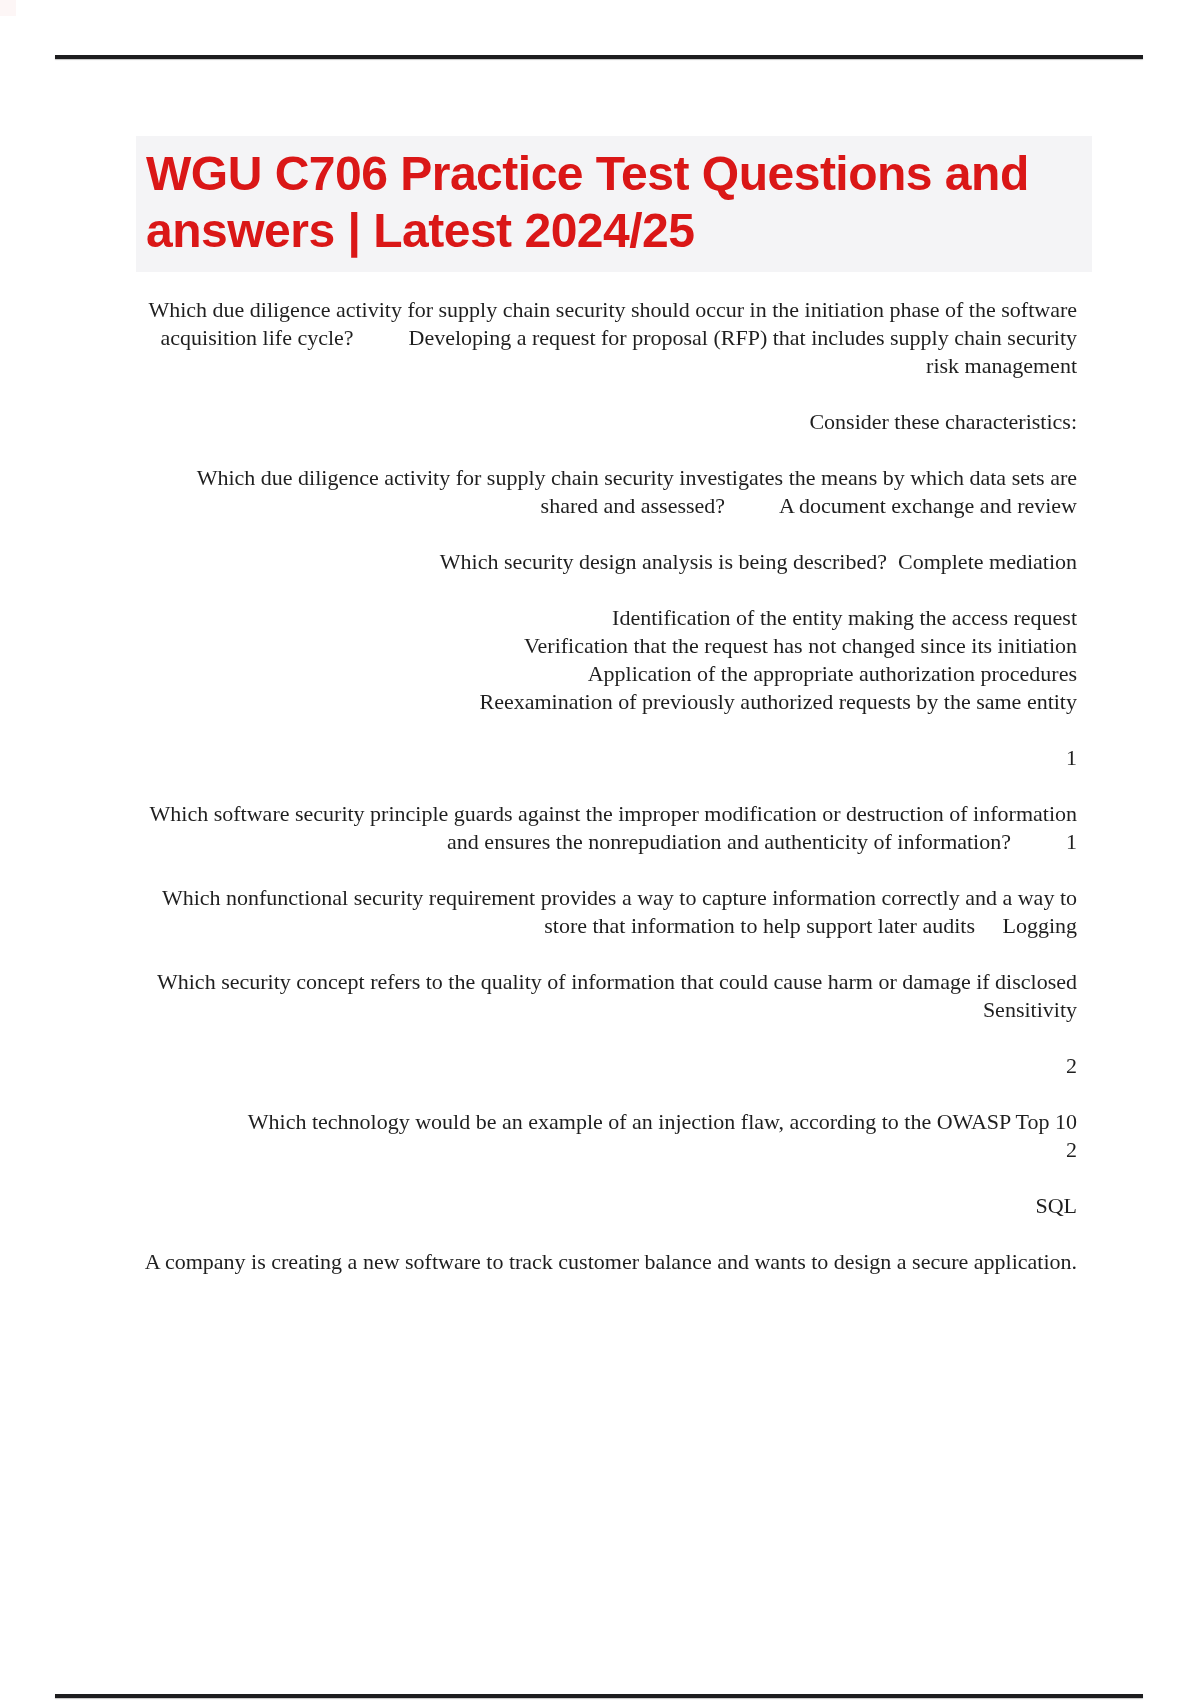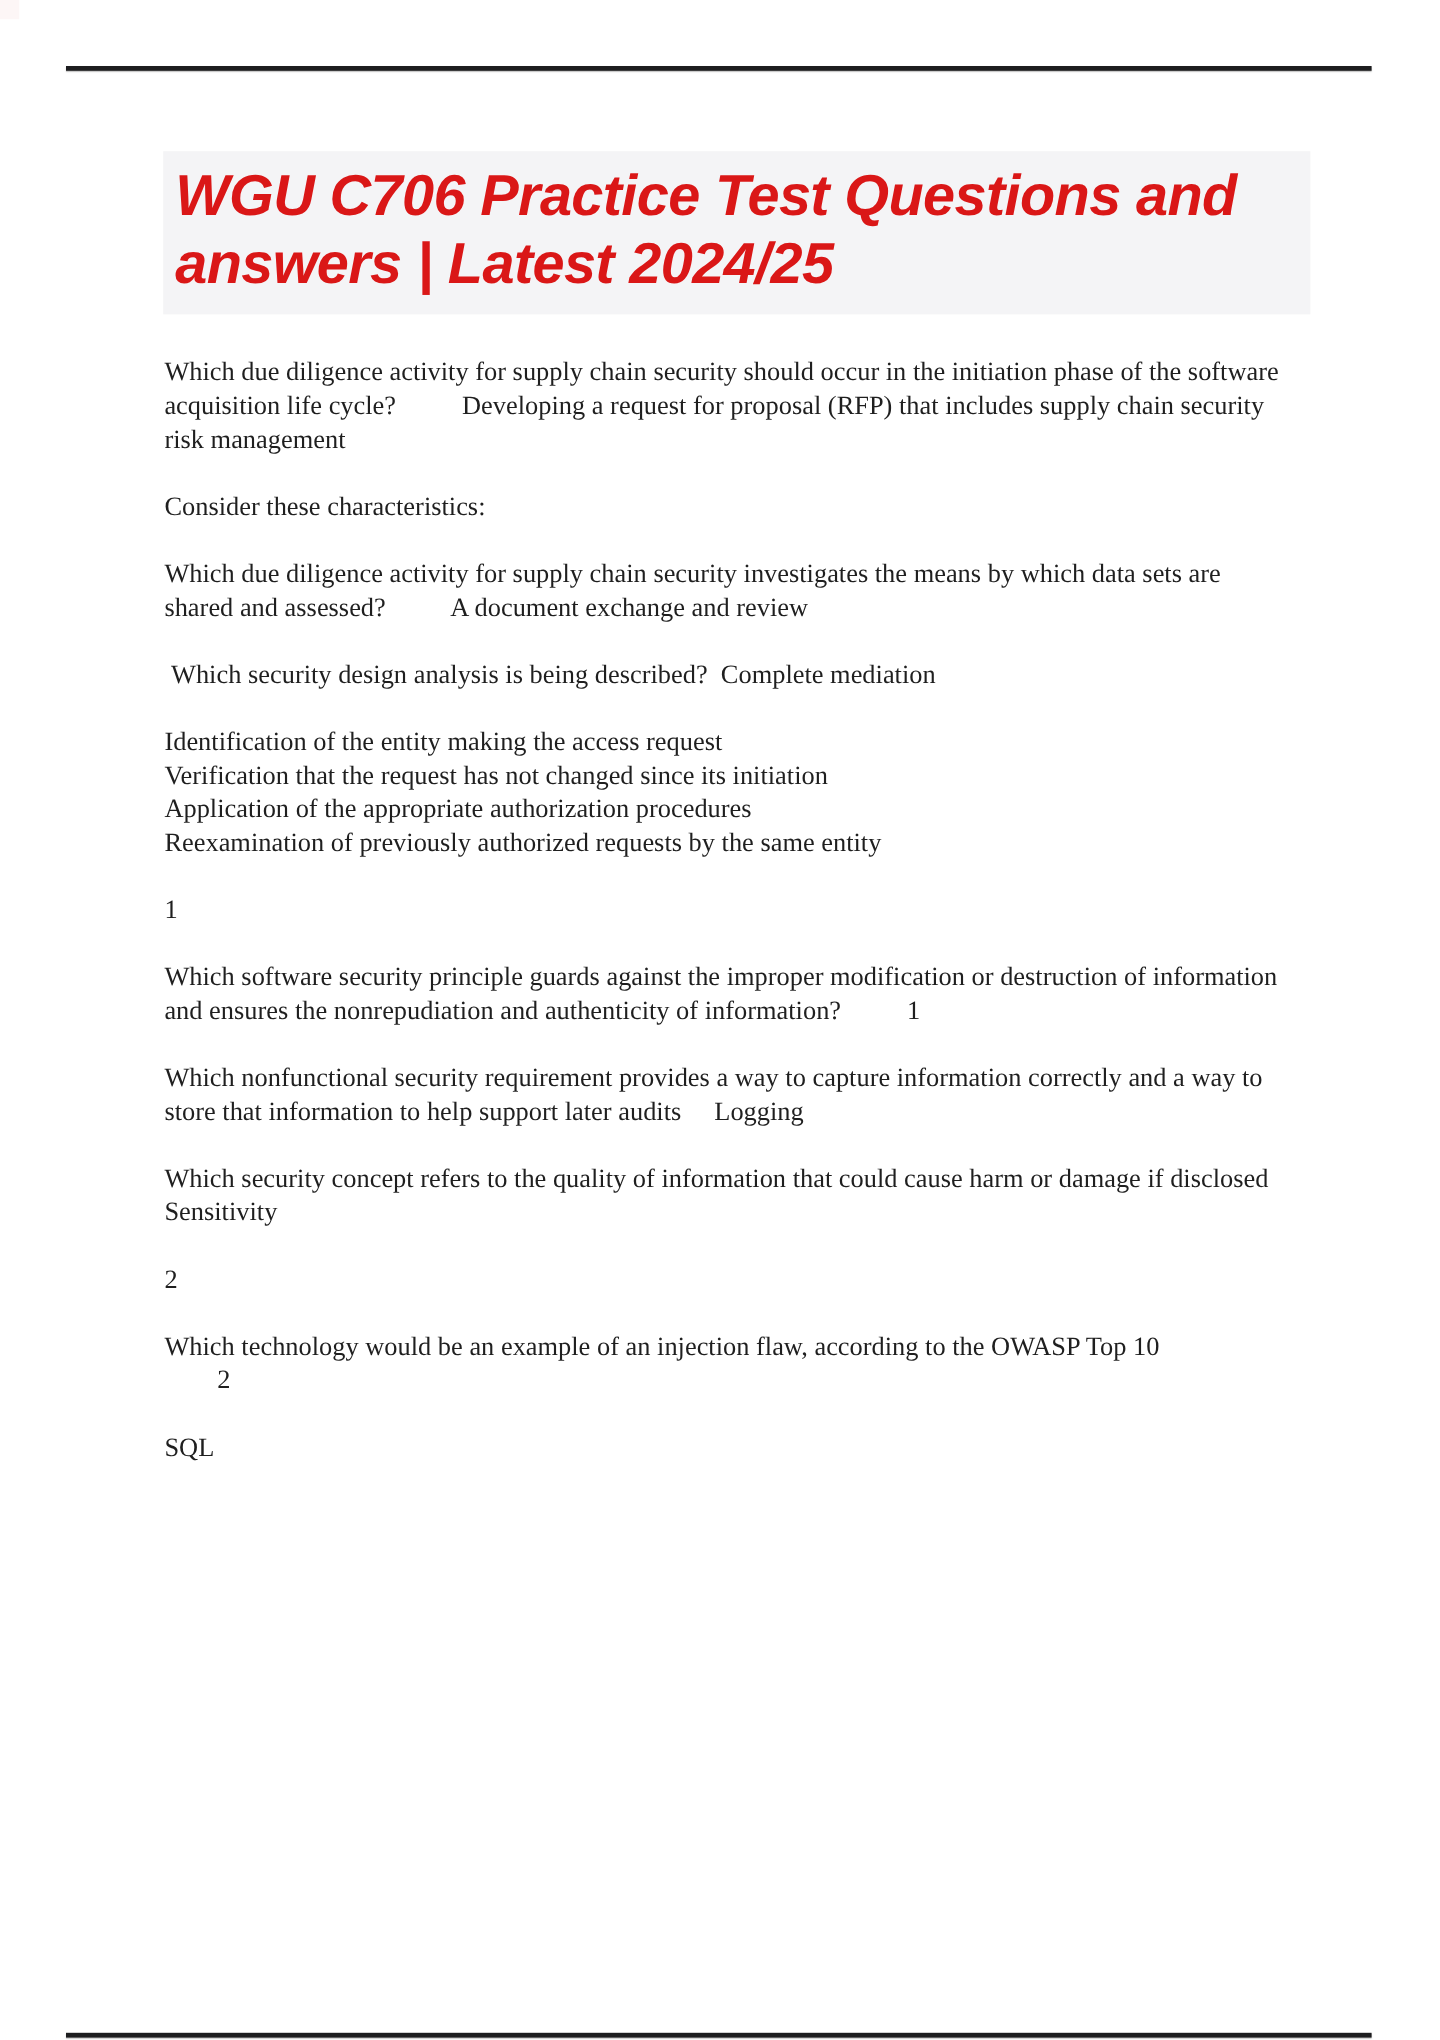--- a/index.html
+++ b/index.html
@@ -21,26 +21,25 @@
     left: 55px;
     width: 1088px;
     height: 4px;
     background: var(--rule-color, #1d1d1f);
   }
   .rule-top { top: 55px; box-shadow: 0 1px 1px rgba(120,120,120,0.45); }
   .rule-bottom { top: 1694px; box-shadow: 0 1px 1px rgba(120,120,120,0.45); }
   .title-block {
     position: absolute;
     left: 136px;
-    top: 126px;
+    top: 136px;
     width: 956px;
     box-sizing: border-box;
     padding: 9px 12px 13px 10px;
     background: var(--title-bg, #f4f4f6);
-    font-style: italic;
   }
   .title-block h1 {
     margin: 0;
     font-family: "Liberation Sans", sans-serif;
     font-weight: bold;
     font-size: 48px;
     line-height: 57px;
     letter-spacing: -0.5px;
     color: var(--accent-red, #da1717);
   }
@@ -49,20 +48,21 @@
     left: 137px;
     top: 296px;
     width: 940px;
     color: #1f1f1f;
     font-size: 22px;
     line-height: 28px;
   }
   .para {
     margin: 0 0 28px 0;
     white-space: pre-wrap;
+    text-align: right;
   }
 </style>
 </head>
 <body>
 
 <div class="page">
   <div class="corner-artifact"></div>
   <div class="rule rule-top"></div>
 
   <div class="title-block">
@@ -79,16 +79,17 @@
 Application of the appropriate authorization procedures
 Reexamination of previously authorized requests by the same entity</p>
       <p class="para">1</p>
       <p class="para">Which software security principle guards against the improper modification or destruction of information and ensures the nonrepudiation and authenticity of information?          1</p>
       <p class="para">Which nonfunctional security requirement provides a way to capture information correctly and a way to store that information to help support later audits     Logging</p>
       <p class="para">Which security concept refers to the quality of information that could cause harm or damage if disclosed        Sensitivity</p>
       <p class="para">2</p>
       <p class="para">Which technology would be an example of an injection flaw, according to the OWASP Top 10
         2</p>
       <p class="para">SQL</p>
+      <p class="para">A company is creating a new software to track customer balance and wants to design a secure application.</p>
     </div>
 
   <div class="rule rule-bottom"></div>
 </div>
 
 </body></html>

